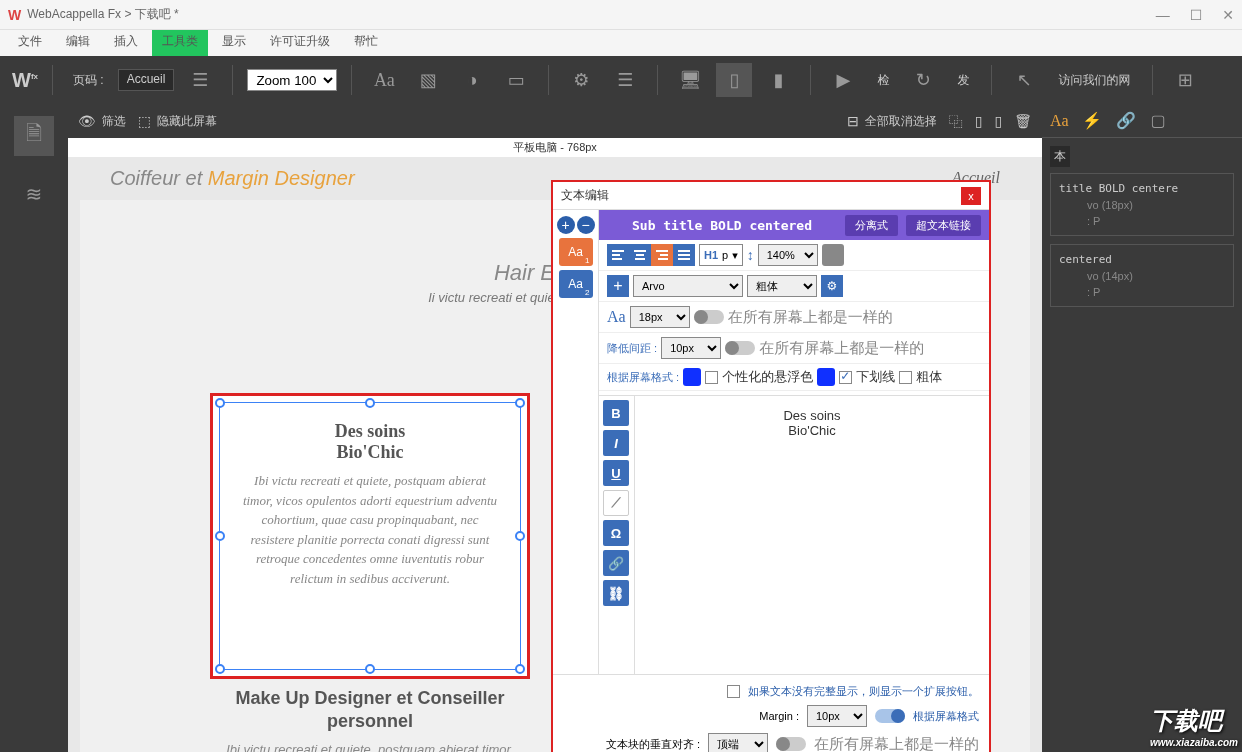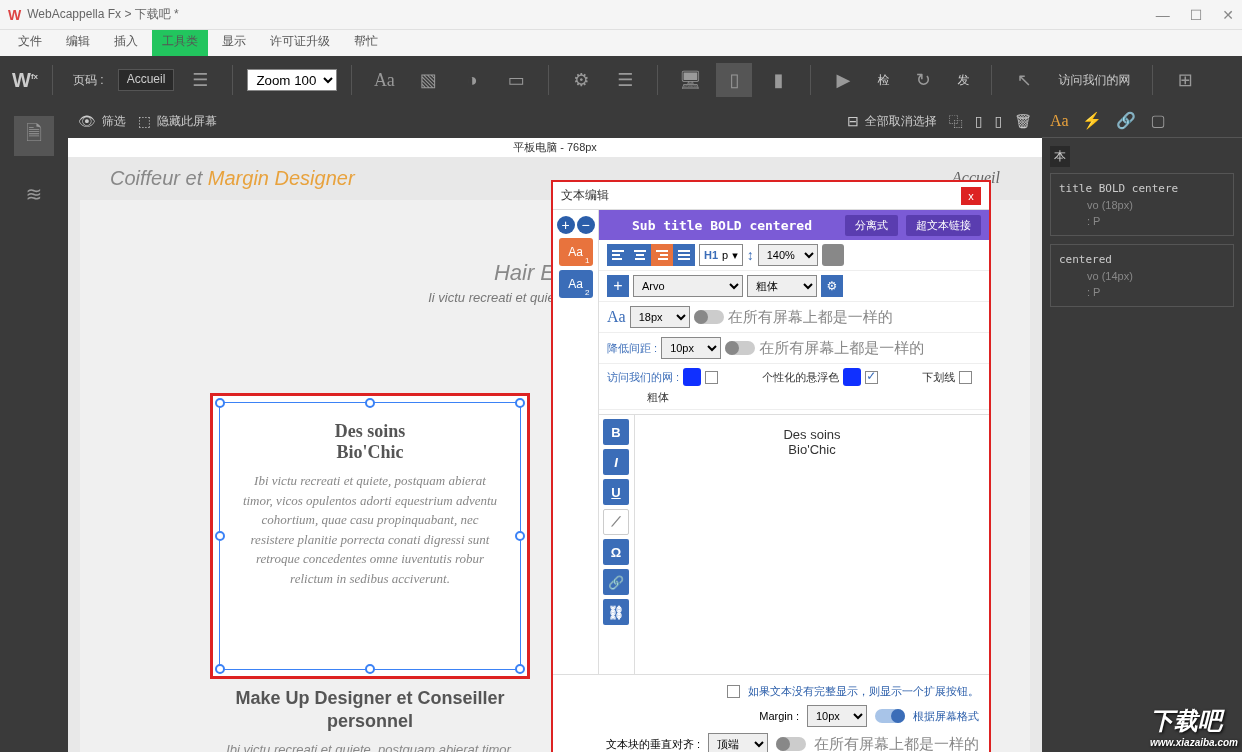--- a/index.html
+++ b/index.html
@@ -112,21 +112,21 @@
 .aa-lbl { color: #3b6db8; font-size: 16px; font-family: Georgia, serif; }
 .toggle { width: 30px; height: 14px; background: #ccc; border-radius: 7px; position: relative; cursor: pointer; }
 .toggle::after { content: ''; position: absolute; width: 14px; height: 14px; background: #888; border-radius: 50%; left: 0; }
 .toggle.on::after { left: auto; right: 0; background: #3b6db8; }
 .toggle.on { background: #a8c4e8; }
 .hint { color: #888; font-size: 15px; }
 .link-lbl { color: #3b6db8; font-size: 11px; }
 .sw-blue { width: 18px; height: 18px; background: #1030ff; border-radius: 3px; cursor: pointer; }
 .cb { width: 13px; height: 13px; border: 1px solid #888; display: inline-block; vertical-align: middle; cursor: pointer; position: relative; }
 .cb.checked::after { content: '✓'; position: absolute; top: -3px; left: 0; color: #3b6db8; font-size: 12px; }
-.cb-lbl { font-size: 11px; color: #333; margin-left: 40px; }
+.cb-lbl { font-size: 13px; color: #333; }
 
 .editor-area { flex: 1; display: flex; border-top: 1px solid #ddd; margin-top: 4px; }
 .editor-tools { width: 36px; border-right: 1px solid #ddd; display: flex; flex-direction: column; padding: 4px; gap: 4px; }
 .et-btn { width: 26px; height: 26px; background: #3b6db8; color: #fff; display: flex; align-items: center; justify-content: center; cursor: pointer; font-size: 13px; font-weight: bold; border-radius: 2px; }
 .et-btn.plain { background: #fff; border: 1px solid #ccc; color: #888; }
 .editor-content { flex: 1; padding: 12px; font-family: monospace; font-size: 13px; text-align: center; color: #333; }
 
 .dialog-footer { border-top: 1px solid #ddd; padding: 6px 10px; font-size: 11px; }
 .df-row { display: flex; align-items: center; gap: 8px; padding: 3px 0; justify-content: flex-end; }
 .df-link { color: #2b5eaa; }
@@ -348,21 +348,21 @@
       </div>
 
       <div class="fmt-row">
         <span class="link-lbl">降低间距 :</span>
         <select class="combo"><option>10px</option></select>
         <span class="toggle"></span>
         <span class="hint">在所有屏幕上都是一样的</span>
       </div>
 
       <div class="fmt-row">
-        <span class="link-lbl">访问我们的网 :</span>
+        <span class="link-lbl">根据屏幕格式 :</span>
         <span class="sw-blue"></span>
         <span class="cb"></span>
         <span class="cb-lbl">个性化的悬浮色</span>
         <span class="sw-blue"></span>
         <span class="cb checked"></span>
         <span class="cb-lbl">下划线</span>
         <span class="cb"></span>
         <span class="cb-lbl">粗体</span>
       </div>
 

